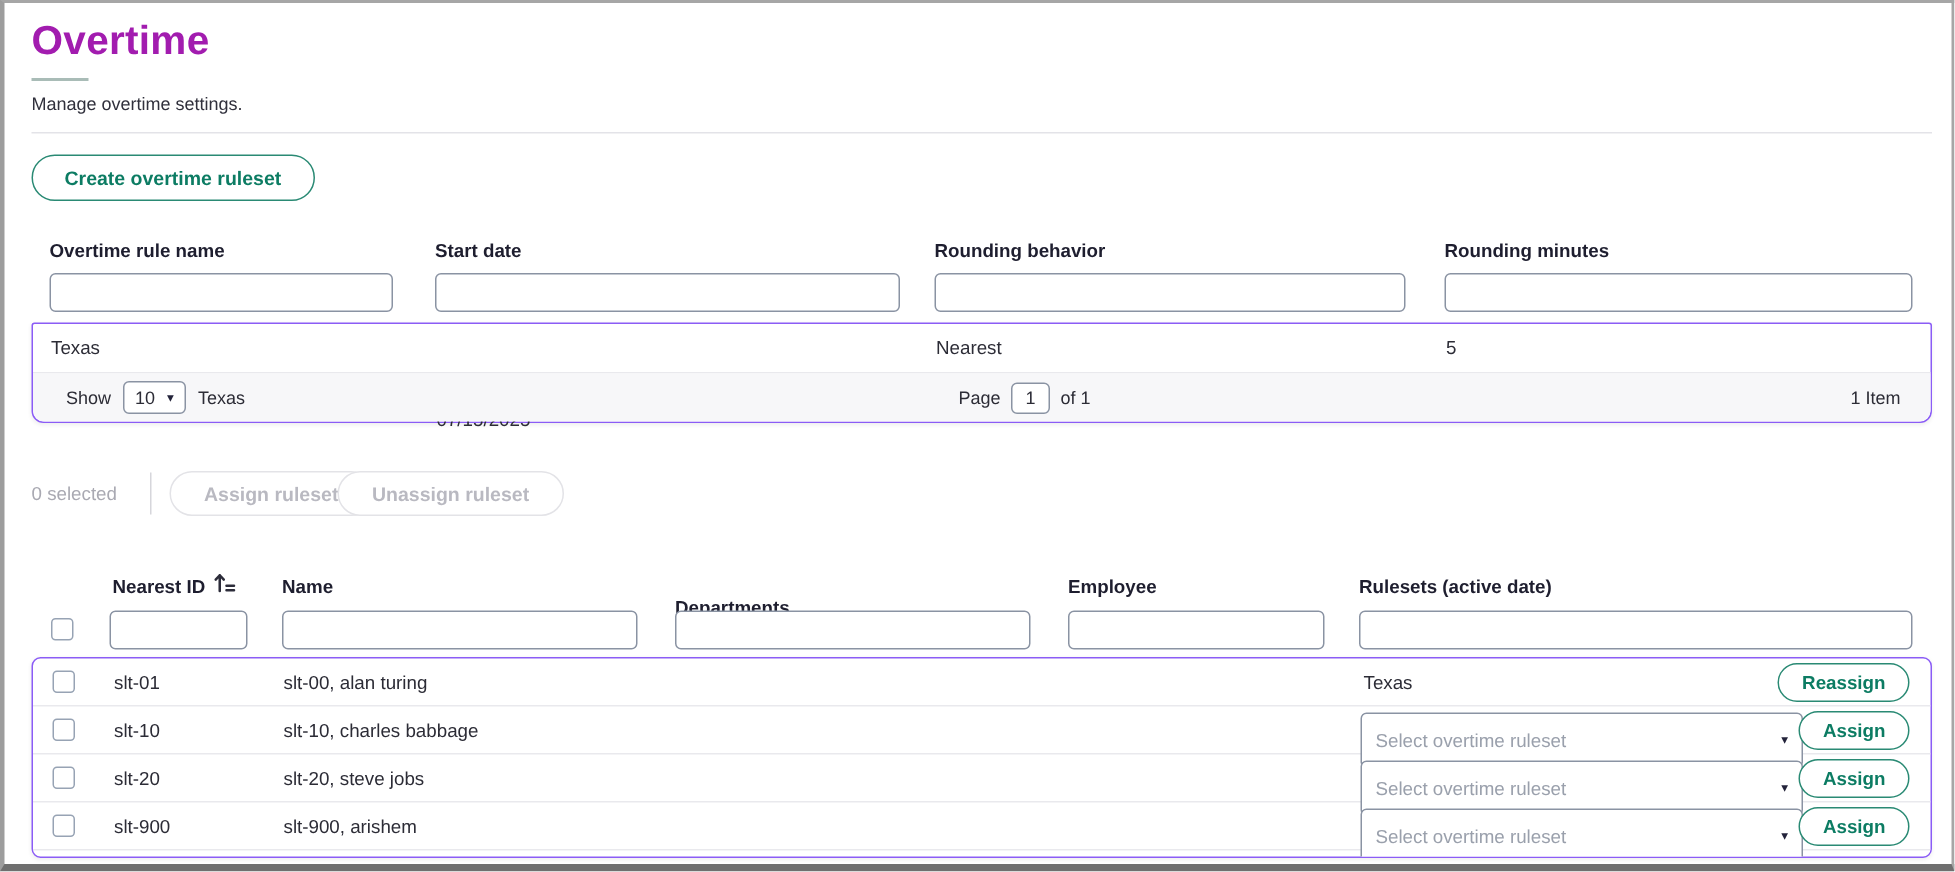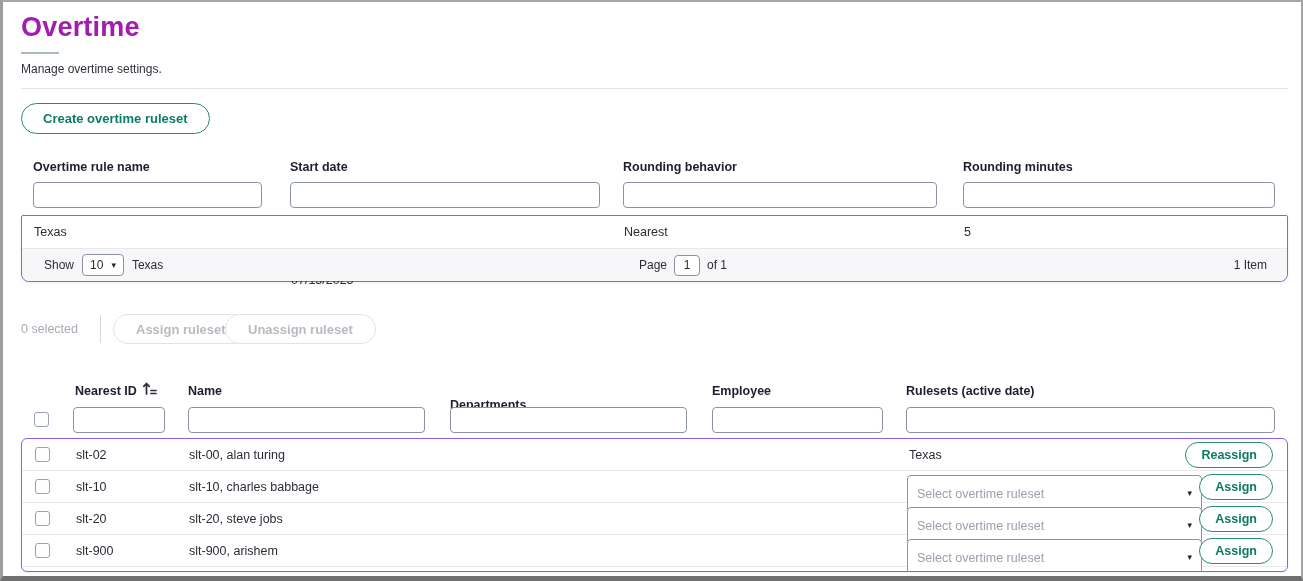--- a/index.html
+++ b/index.html
@@ -133,21 +133,21 @@
   <input class="filter-input" style="left: 70px; top: 405px; width: 92px;">
   <input class="filter-input" style="left: 185px; top: 405px; width: 237px;">
   <input class="filter-input" style="left: 447px; top: 405px; width: 237px;">
   <input class="filter-input" style="left: 709px; top: 405px; width: 171px;">
   <input class="filter-input" style="left: 903px; top: 405px; width: 369px;">
 
   <div class="card card2">
 
     <div class="emp-row">
       <span class="checkbox row-checkbox"></span>
-      <div class="cell" style="left:54px;">slt-02</div>
+      <div class="cell" style="left:54px;">slt-01</div>
       <div class="cell" style="left:167px;">slt-00, alan turing</div>
       <div class="cell" style="left:887px;">Texas</div>
       <button class="pill pill-green row-action">Reassign</button>
     </div>
 
     <div class="emp-row">
       <span class="checkbox row-checkbox"></span>
       <div class="cell" style="left:54px;">slt-10</div>
       <div class="cell" style="left:167px;">slt-10, charles babbage</div>
       <div class="fake-select">

